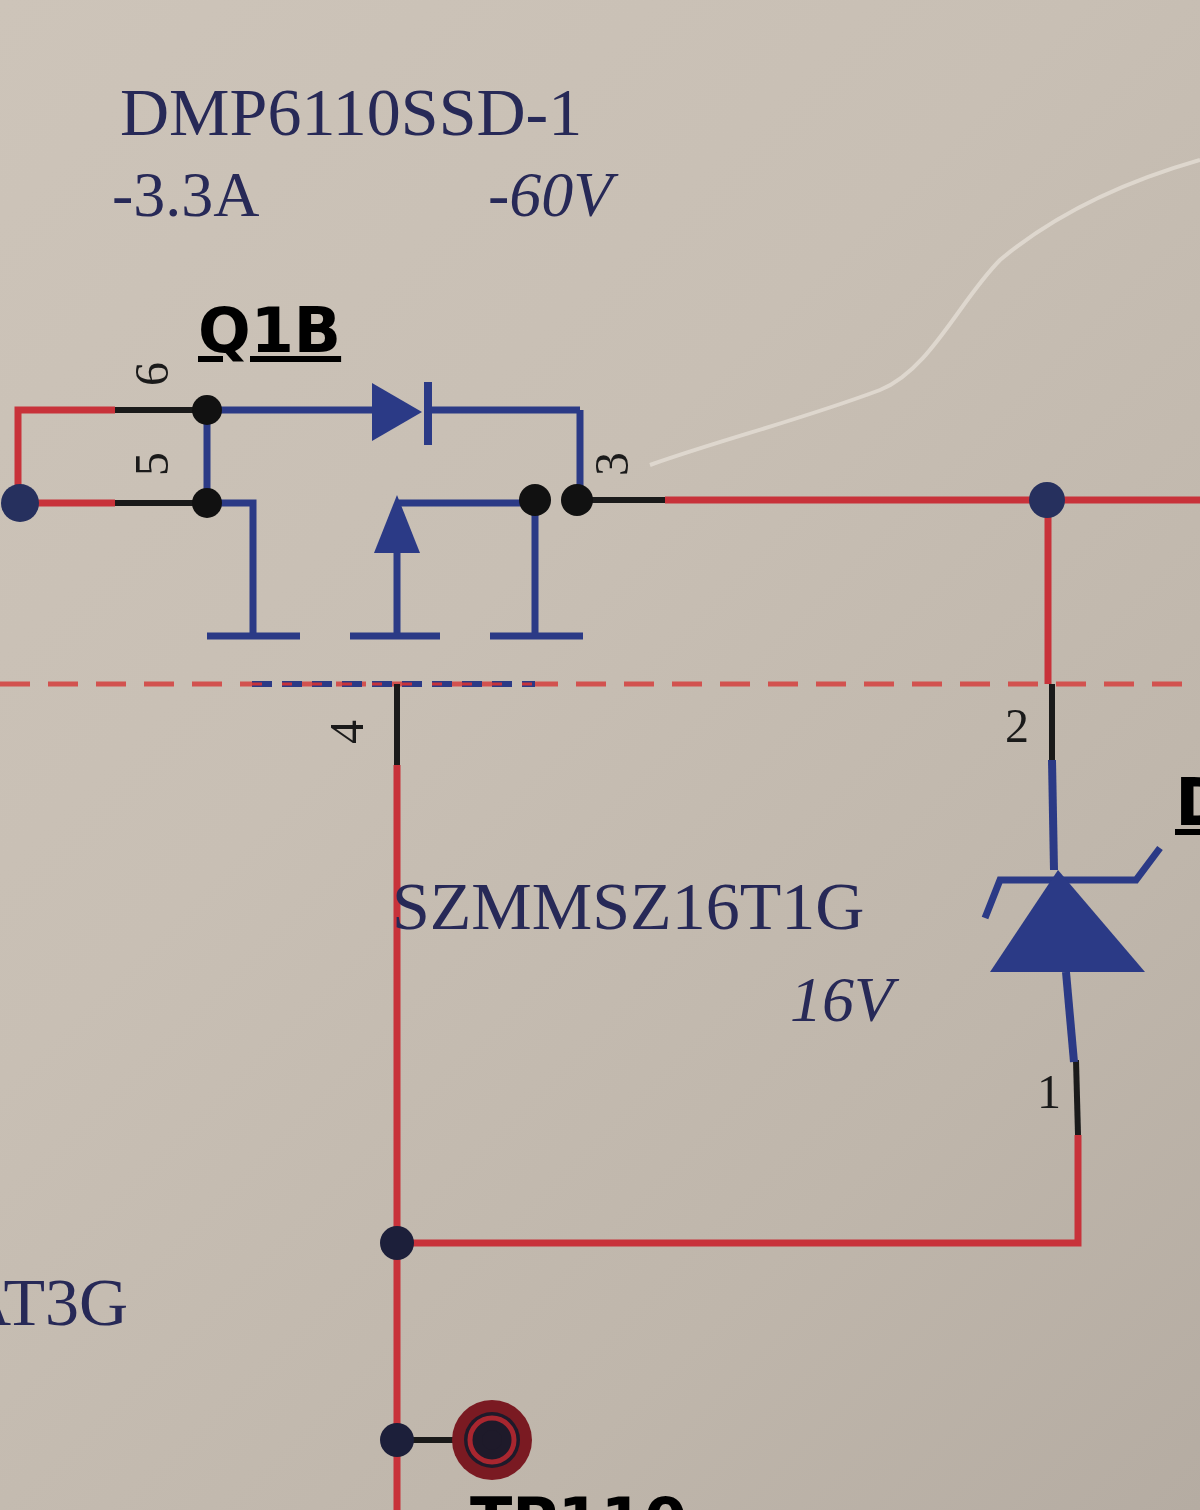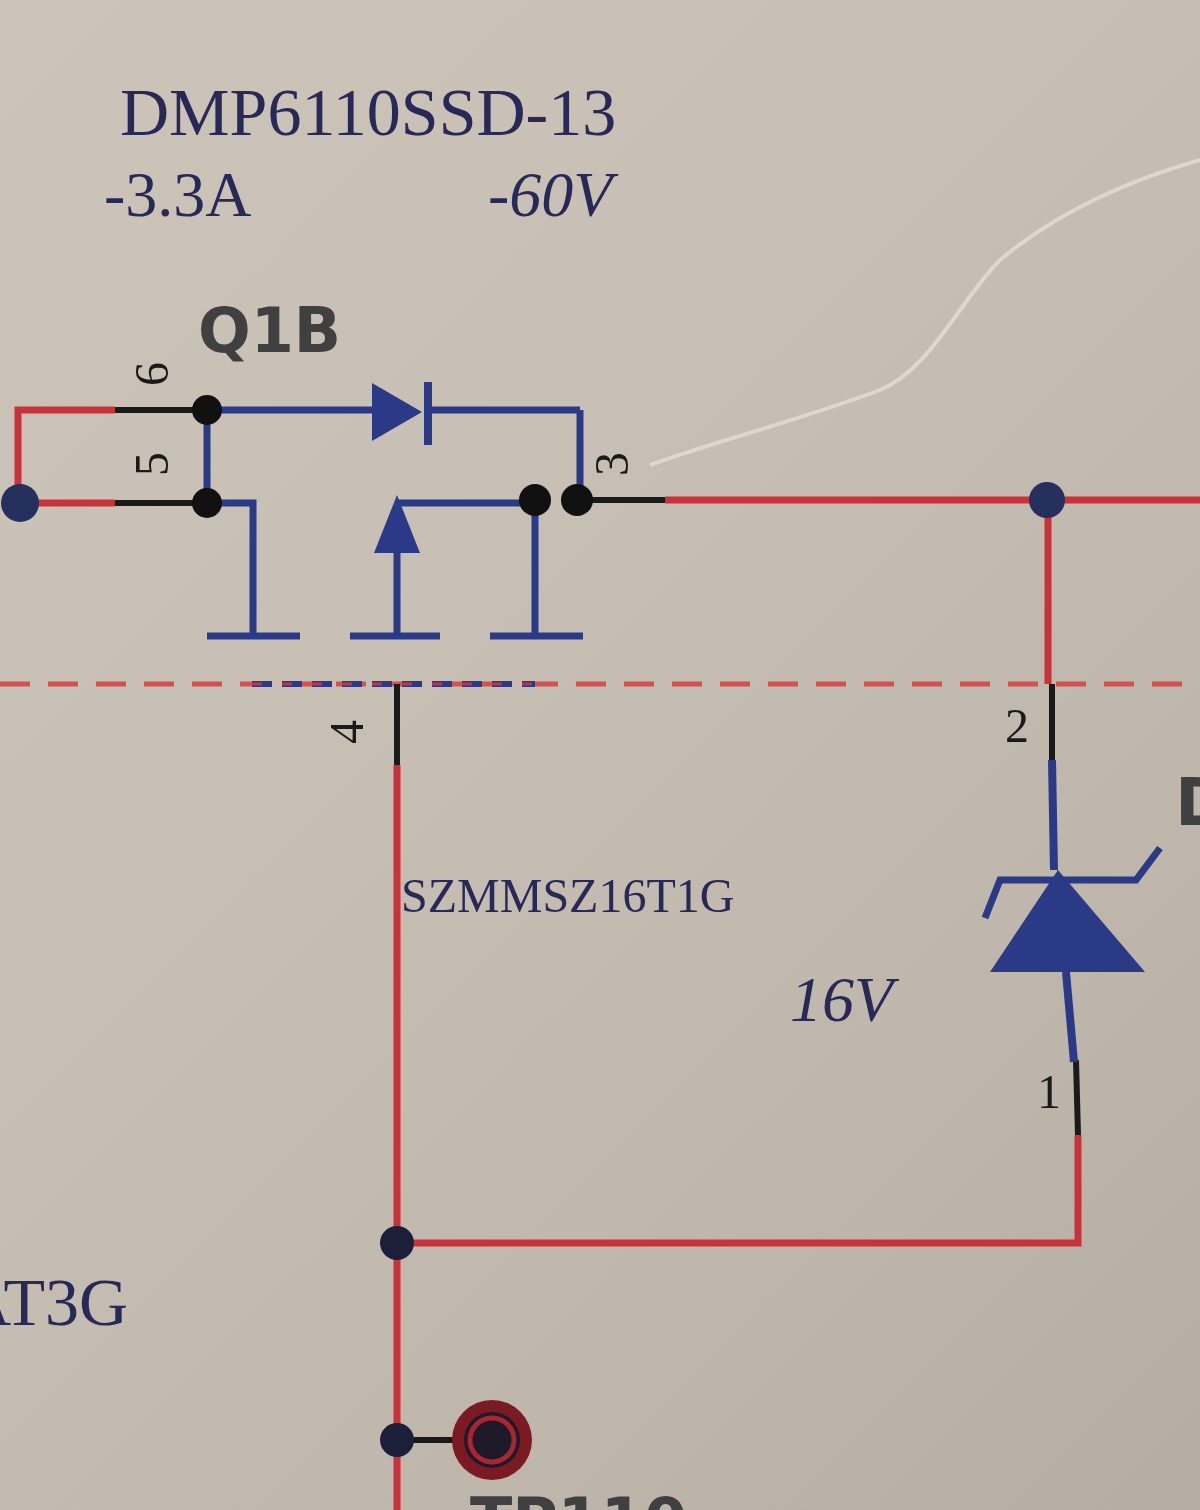--- a/index.html
+++ b/index.html
@@ -6,21 +6,21 @@
     body {
       width: 1200px; height: 1510px; overflow: hidden;
       background: linear-gradient(135deg, #cdc4b9 0%, #c8bfb4 40%, #bfb6ab 75%, #b5aca2 100%);
       position: relative;
       font-family: "Liberation Serif", "DejaVu Serif", serif;
     }
     svg#schematic { position: absolute; left: 0; top: 0; }
     .lbl { position: absolute; white-space: nowrap; color: #272957; }
     .part { font-size: 68px; letter-spacing: 0px; line-height: 1; }
     .rating { font-size: 64px; line-height: 1; }
-    .refdes { font-family: "DejaVu Sans", "Liberation Sans", sans-serif; font-weight: bold; font-size: 62px; color: #404040; line-height: 1; }
+    .refdes { font-family: "DejaVu Sans", "Liberation Sans", sans-serif; font-weight: bold; font-size: 62px; color: #000000; line-height: 1; text-decoration: underline; }
     .pin { font-size: 48px; color: #1a1a1a; line-height: 1; }
     .rot { transform: rotate(-90deg); transform-origin: center center; }
   </style>
 </head>
 <body>
 
 <svg id="schematic" width="1200" height="1510" viewBox="0 0 1200 1510">
 
   <path d="M 650 465 C 720 440, 800 420, 880 390 C 930 370, 960 300, 1000 260 C 1060 210, 1130 180, 1200 160" fill="none" stroke="#e3ddd5" stroke-width="4" opacity="0.8"></path>
 
@@ -83,31 +83,31 @@
   <circle cx="1047" cy="500" r="18" fill="#26305e"></circle>
 
   <g>
     <circle cx="492" cy="1440" r="40" fill="#7a1a22"></circle>
     <circle cx="492" cy="1440" r="28" fill="#1e1a2a"></circle>
     <circle cx="492" cy="1440" r="22" fill="none" stroke="#a8262f" stroke-width="5"></circle>
     <circle cx="492" cy="1440" r="10" fill="#1e1a2a"></circle>
   </g>
 </svg>
 
-<div class="lbl part" style="left:120px; top:78px;">DMP6110SSD-13</div>
-<div class="lbl rating" style="left:104px; top:163px;">-3.3A</div>
+<div class="lbl part" style="left:120px; top:78px;">DMP6110SSD-1</div>
+<div class="lbl rating" style="left:112px; top:163px;">-3.3A</div>
 <div class="lbl rating" style="left:488px; top:163px;font-style:italic;">-60V</div>
 <div class="lbl refdes" style="left:198px; top:300px;">Q1B</div>
 
 <div class="lbl pin rot" style="left:140px; top:350px;">6</div>
 <div class="lbl pin rot" style="left:140px; top:440px;">5</div>
 <div class="lbl pin rot" style="left:600px; top:440px;">3</div>
 <div class="lbl pin rot" style="left:335px; top:708px;">4</div>
 
 <div class="lbl pin" style="left:1005px; top:702px;">2</div>
 <div class="lbl pin" style="left:1037px; top:1068px;">1</div>
 
-<div class="lbl part" style="left:401px; top:872px; font-size:48px;">SZMMSZ16T1G</div>
+<div class="lbl part" style="left:392px; top:872px; font-size:68px;">SZMMSZ16T1G</div>
 <div class="lbl rating" style="left:790px; top:968px;font-style:italic;">16V</div>
 <div class="lbl refdes" style="left:1175px; top:770px; font-size:66px;">D</div>
 
 <div class="lbl part" style="left:-38px; top:1268px;">AT3G</div>
 <div class="lbl refdes" style="left:470px; top:1490px;">TP110</div>
 
 </body></html>

